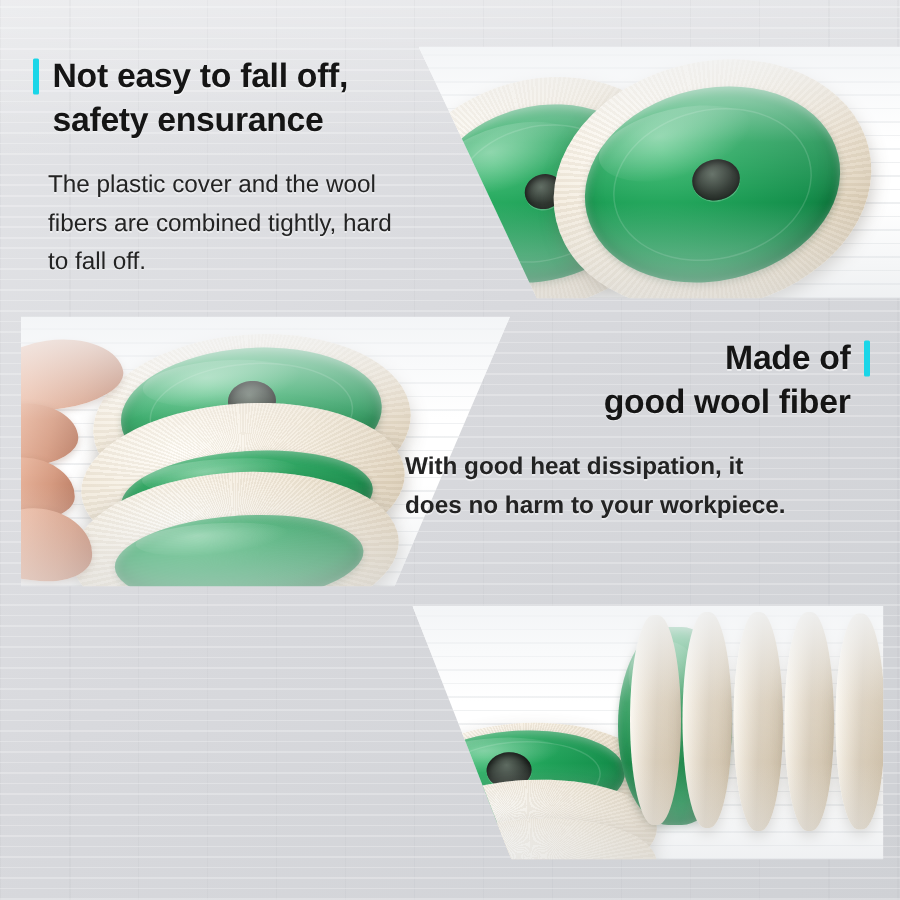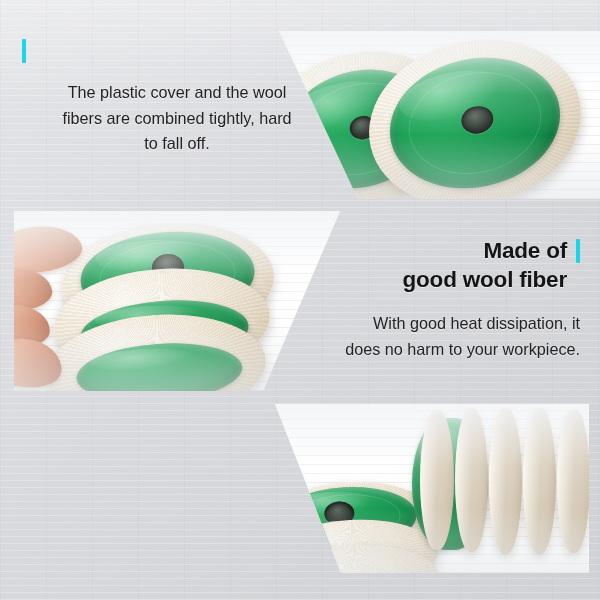--- a/index.html
+++ b/index.html
@@ -34,26 +34,25 @@
   .head.rt{justify-content:flex-end;text-align:right;}
   .bar{
     flex:0 0 auto;width:4px;height:24px;margin-top:3px;
     background:#1ad6e8;border-radius:1px;
   }
   .head h2{margin:0;font-size:inherit;font-weight:inherit;line-height:inherit;white-space:pre-line;}
   .body{
     margin-top:17px;font-size:16.2px;line-height:25.5px;
     color:#232323;white-space:pre-line;font-weight:normal;
     text-shadow:0 1px 0 rgba(255,255,255,.45);
-    text-align:center;
-  }
-  .body.rt{text-align:right;}
+  }
+  .body.rt{text-align:left;font-weight:bold;}
   #t1{left:22px;top:36px;width:300px;}
   #t1 .body{padding-left:10px;}
-  #t2{right:20px;top:236px;width:310px;}
+  #t2{right:20px;top:224px;width:310px;}
   #t3{left:22px;top:442px;width:300px;}
   #t3 .body{padding-left:10px;}
 
   
   .photo{position:absolute;z-index:4;overflow:hidden;background:#fff;}
   .shot{position:absolute;inset:0;overflow:hidden;}
   .shot::after{ 
     content:"";position:absolute;inset:0;pointer-events:none;
     background:linear-gradient(180deg,rgba(242,244,246,.9) 0%,rgba(255,255,255,.15) 38%,rgba(255,255,255,0) 62%,rgba(226,229,232,.55) 100%);
   }
@@ -250,20 +249,22 @@
         </div>
       <div class="edge" style="left:262px;top:6px;width:34px;height:142px;opacity:0;">
           <div class="felt"></div>
         </div>
     </div>
   </div>
 
   <div class="txtblock" id="t1">
     <div class="head">
       <span class="bar"></span>
+      <h2>Not easy to fall off,
+safety ensurance</h2>
     </div>
     <p class="body">The plastic cover and the wool
 fibers are combined tightly, hard
  to fall off.</p>
   </div>
 
   <div class="txtblock" id="t2">
     <div class="head rt">
       <h2>Made of
 good wool fiber</h2>

